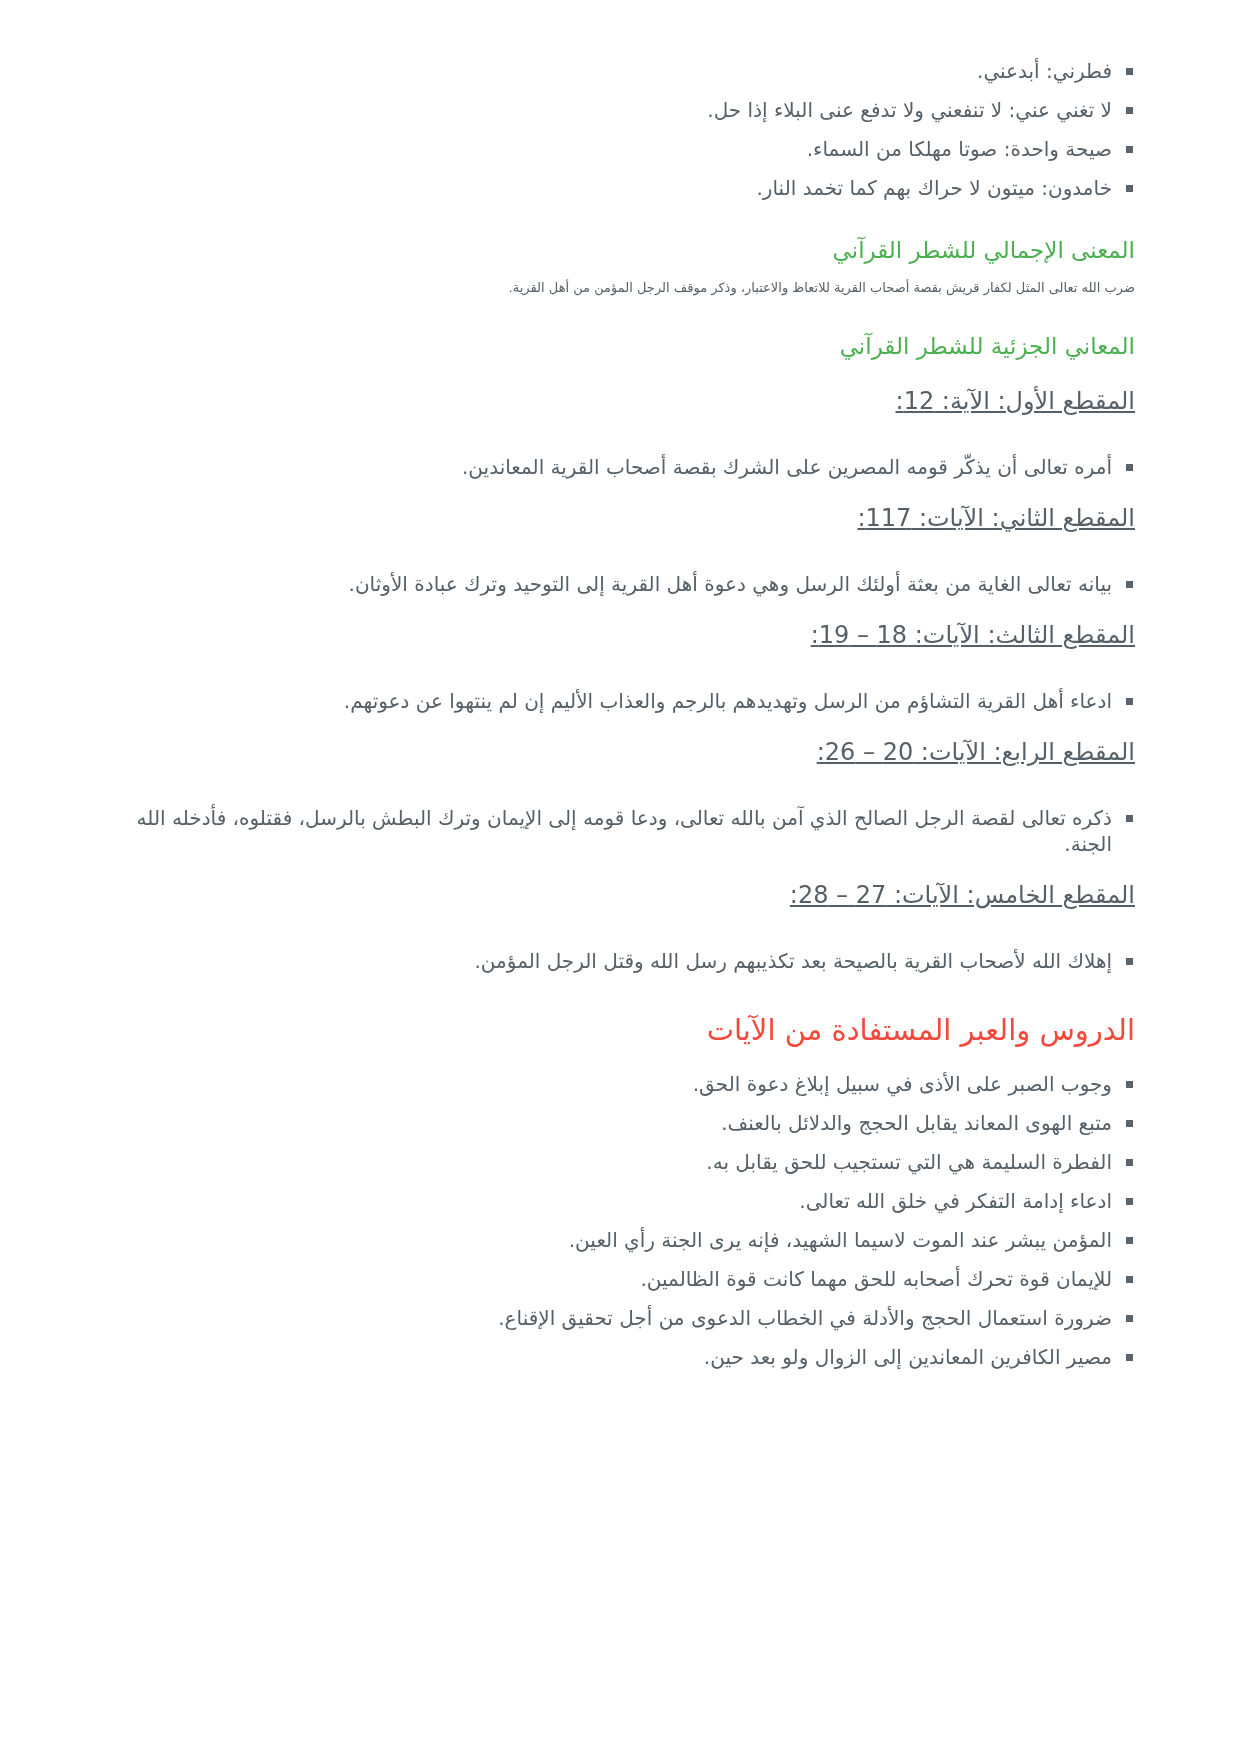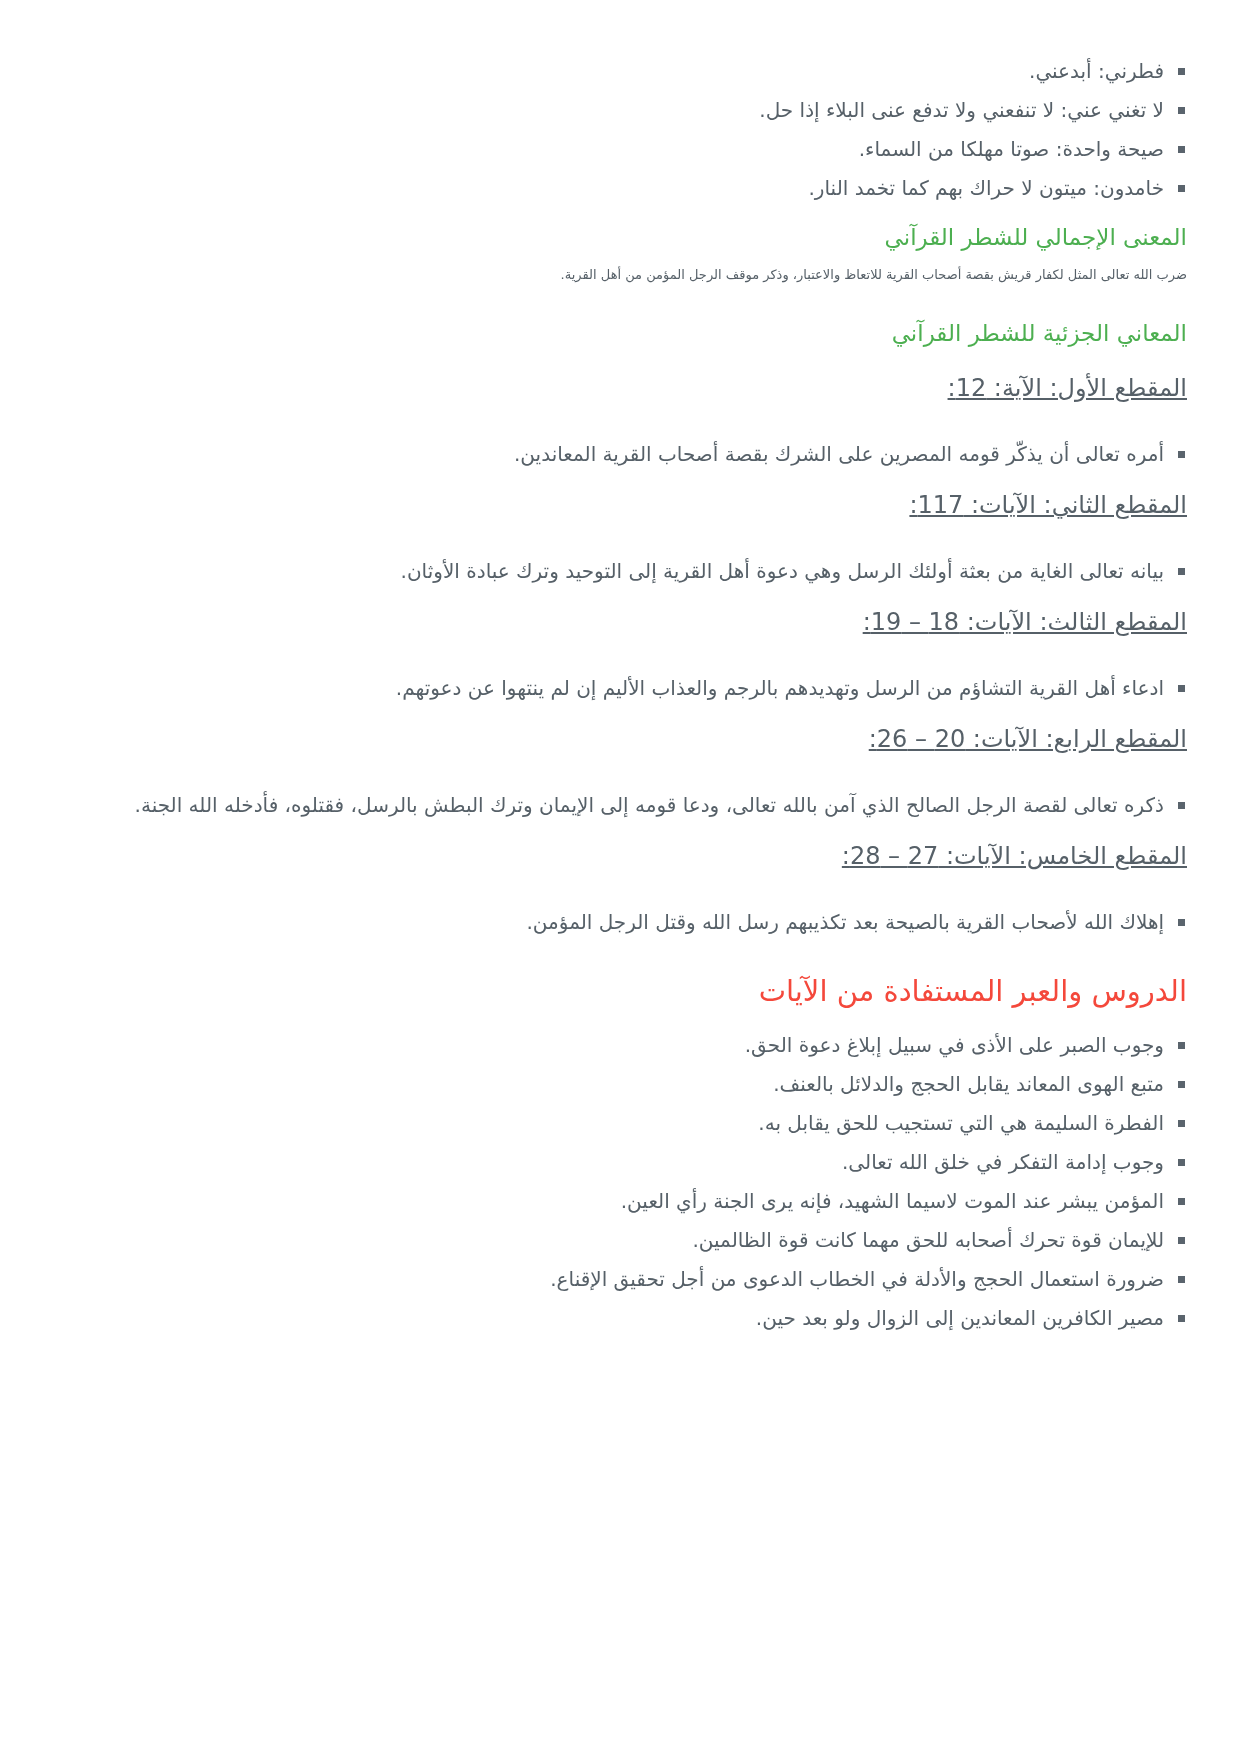--- a/index.html
+++ b/index.html
@@ -3,35 +3,35 @@
 <meta charset="utf-8">
 <style>
   * { margin:0; padding:0; box-sizing:border-box; }
   html, body { background:#ffffff; }
   body {
     width:1241px; min-height:1754px;
     font-family:"DejaVu Sans", sans-serif;
     color:#566068;
     direction:rtl;
   }
-  .page { width:1241px; min-height:1754px; padding:52px 54px 40px; background:#fff; }
+  .page { width:1241px; min-height:1754px; padding:52px 106px 40px; background:#fff; }
 
   ul { list-style:none; }
   .blt-row { display:flex; align-items:flex-start; }
   .sq {
     flex:0 0 auto; width:7px; height:7px; background:#5a646d;
     margin-left:14px; margin-right:2px; margin-top:16px;
   }
   .glossary li, .lessons-list li { font-size:20px; line-height:39px; }
   .glossary li .sq, .lessons-list li .sq { margin-top:16px; }
 
   h2.green {
     color:#4caf50; font-size:23px; font-weight:normal; line-height:34px;
   }
-  .h-overall { margin-top:12px;text-align:right; }
+  .h-overall { margin-top:25px;text-align:right; }
   .overall-p { font-size:13px; line-height:30px; margin-top:6px; }
   .h-partial { margin-top:26px; }
 
   .passage-label { font-size:24px; line-height:26px; margin-top:25px;text-decoration:underline; }
   .passage-label:first-of-type { margin-top:22px; }
   .passage-point { margin-top:40px; font-size:20px; line-height:26px; }
   .passage-point .sq { margin-top:10px; }
 
   h2.red {
     color:#f4483b; font-size:29px; font-weight:normal; line-height:37px;
@@ -108,21 +108,21 @@
     <li class="blt-row">
       <span class="sq"></span>
       <span>متبع الهوى المعاند يقابل الحجج والدلائل بالعنف.</span>
     </li>
     <li class="blt-row">
       <span class="sq"></span>
       <span>الفطرة السليمة هي التي تستجيب للحق يقابل به.</span>
     </li>
     <li class="blt-row">
       <span class="sq"></span>
-      <span>وجوب إدامة التفكر في خلق الله تعالى.</span>
+      <span>ادعاء إدامة التفكر في خلق الله تعالى.</span>
     </li>
     <li class="blt-row">
       <span class="sq"></span>
       <span>المؤمن يبشر عند الموت لاسيما الشهيد، فإنه يرى الجنة رأي العين.</span>
     </li>
     <li class="blt-row">
       <span class="sq"></span>
       <span>للإيمان قوة تحرك أصحابه للحق مهما كانت قوة الظالمين.</span>
     </li>
     <li class="blt-row">

